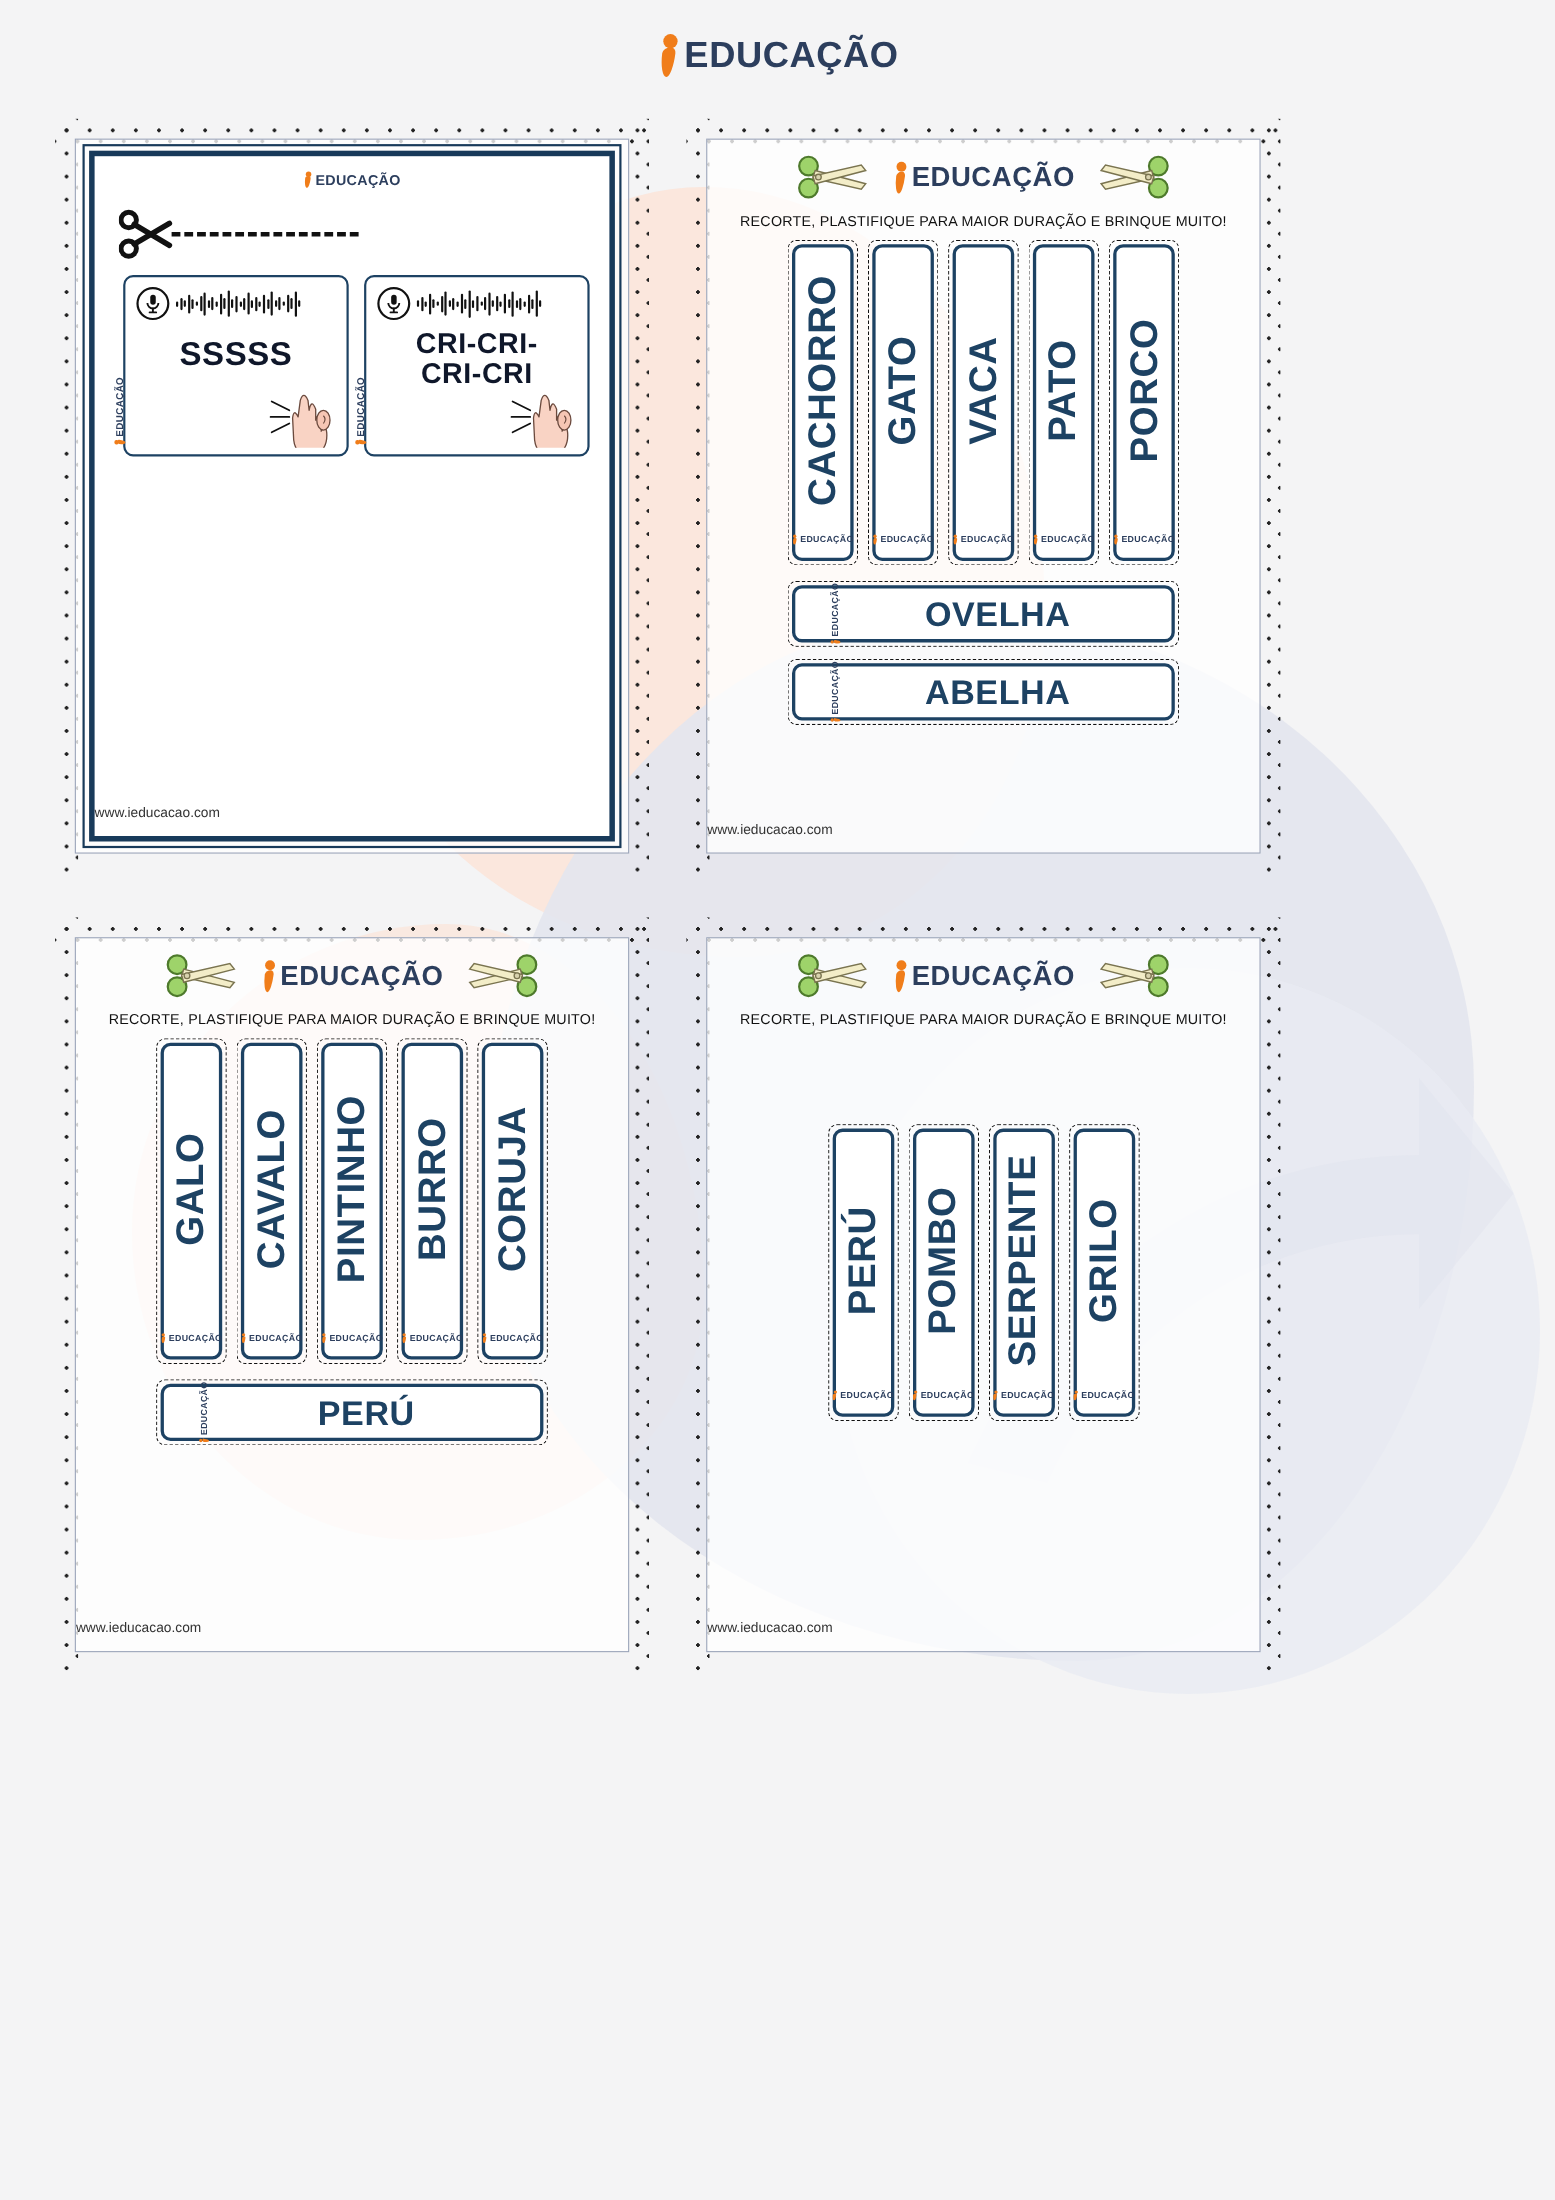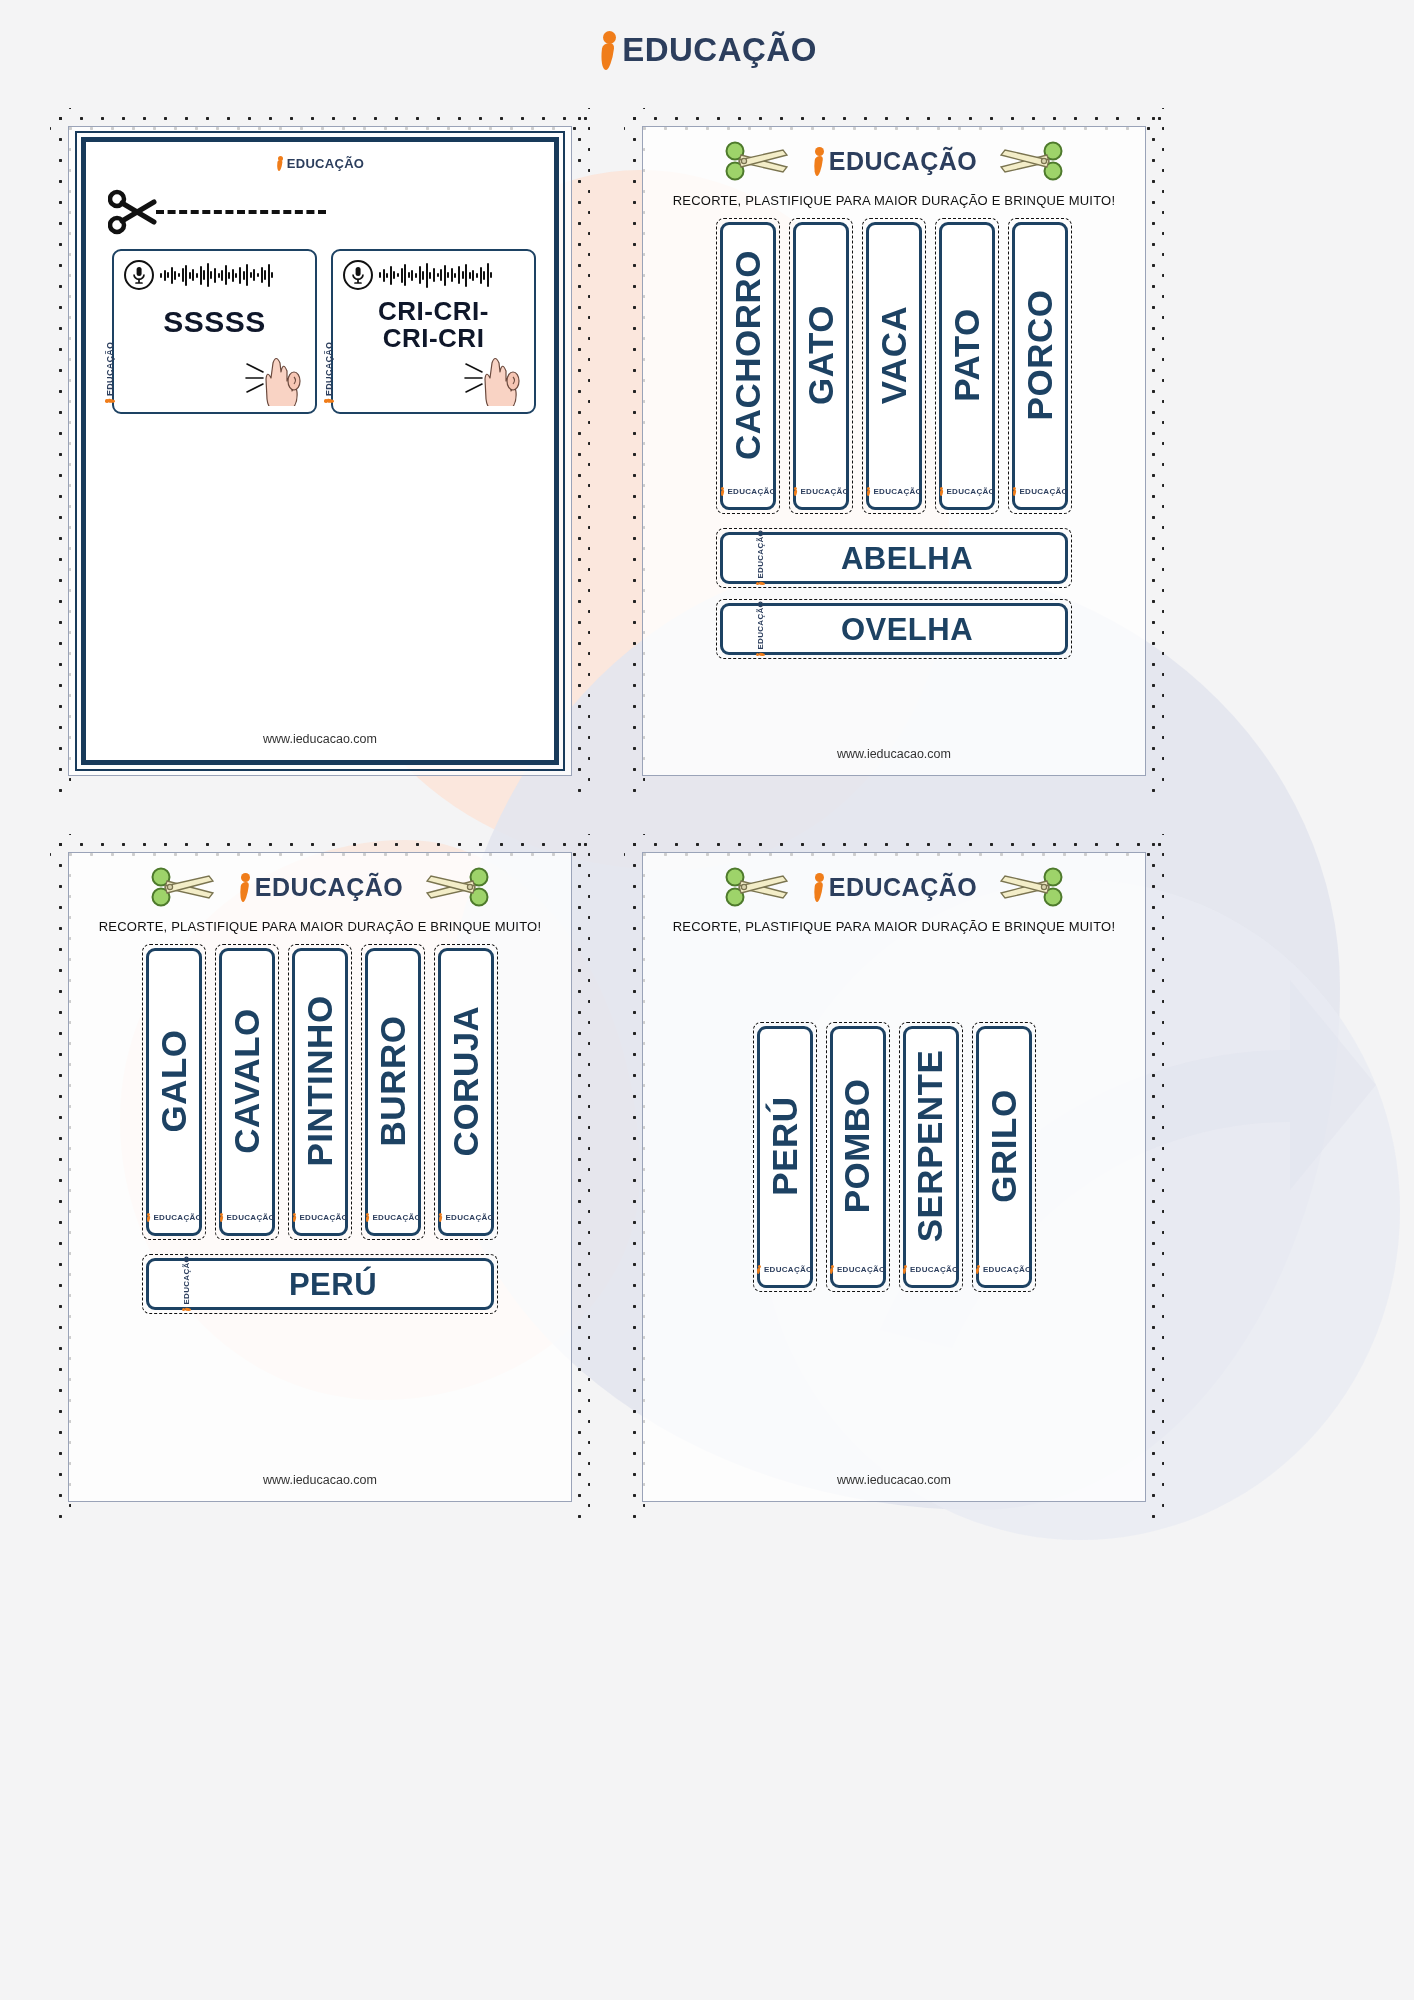--- a/index.html
+++ b/index.html
@@ -150,21 +150,21 @@
   }
   .card-vbrand .mw { font-size:9px; }
   .card-vbrand .mi { width:6px; height:10px; }
   .card-vbrand .mi .dot{width:3.5px;height:3.5px;left:1px;}
   .card-vbrand .mi .stem{width:3.5px;height:7px;left:.5px;top:3px;}
 
   .hand-ill { position:absolute; right:10px; bottom:6px; }
 
   .sheet-url {
     position:absolute; left:0; right:0; bottom:14px;
-    text-align:center; font-size:12.5px; color:#333;
+    text-align:left; font-size:12.5px; color:#333;
   }
 
   
   .cut-header { position:relative; height:58px; }
   .cut-header .ch-row {
     display:flex; align-items:center; justify-content:center; gap:18px; height:48px;
   }
   .instr {
     text-align:center; font-size:13px; color:#111; letter-spacing:.2px;
     margin-top:-2px; margin-bottom:10px;
@@ -498,33 +498,33 @@
       <div class="hcards">
         <div class="hcard-wrap">
             <div class="hcard">
           <span class="hbrand"><span class="mini-logo">
             <span class="mi">
                     <span class="dot"></span>
                     <span class="stem"></span>
                   </span>
             <span class="mw">EDUCAÇÃO</span>
                 </span></span>
-          <span class="htext">ABELHA</span>
+          <span class="htext">OVELHA</span>
         </div>
           </div>
         <div class="hcard-wrap">
             <div class="hcard">
           <span class="hbrand"><span class="mini-logo">
             <span class="mi">
                     <span class="dot"></span>
                     <span class="stem"></span>
                   </span>
             <span class="mw">EDUCAÇÃO</span>
                 </span></span>
-          <span class="htext">OVELHA</span>
+          <span class="htext">ABELHA</span>
         </div>
           </div>
       </div>
 
       <div class="sheet-url">www.ieducacao.com</div>
     </div>
   </div>
 
   <div class="sheet-outer">
     <div class="sheet-inner sheet-tall">

